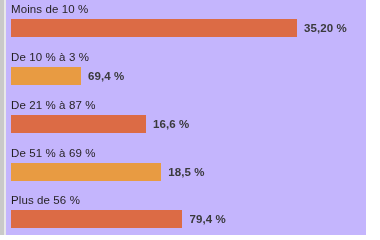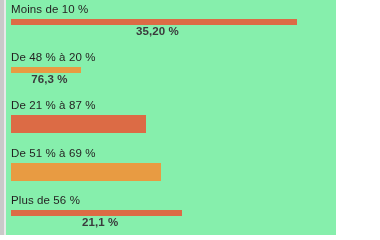--- a/index.html
+++ b/index.html
@@ -6,23 +6,23 @@
     margin: 0;
     padding: 0;
     background: #ffffff;
   }
   body {
     font-family: "Liberation Sans", sans-serif;
     -webkit-font-smoothing: antialiased;
   }
   #chart-frame {
     position: relative;
-    width: 336px;
+    width: 366px;
     height: 235px;
-    background: #86efac;
+    background: #c4b5fd;
     overflow: hidden;
     box-sizing: border-box;
   }
   
   #left-gutter {
     position: absolute;
     left: 0;
     top: 0;
     width: 4px;
     height: 235px;
@@ -67,21 +67,20 @@
     white-space: nowrap;
     letter-spacing: 0.1px;
   }
   .bar-row {
     position: absolute;
     left: 5px;
     top: 17px;
     height: 18px;
     display: flex;
     align-items: center;
-    flex-direction: column;
   }
   .bar {
     height: 18px;
     display: block;
   }
   .value-label {
     font-size: 11.5px;
     font-weight: bold;
     color: #3a3a3c;
     margin-left: 7px;
@@ -102,43 +101,45 @@
 
     <div class="bar-group" style="top:2px;">
       <div class="cat-label">Moins de 10 %</div>
       <div class="bar-row">
         <span class="bar" style="width:286px;background:#DC6B45;"></span>
         <span class="value-label">35,20 %</span>
       </div>
     </div>
 
     <div class="bar-group" style="top:50px;">
-      <div class="cat-label">De 48 % à 20 %</div>
+      <div class="cat-label">De 10 % à 3 %</div>
       <div class="bar-row">
         <span class="bar" style="width: 69.9px; background: rgb(232, 155, 66);"></span>
-        <span class="value-label">76,3 %</span>
+        <span class="value-label">69,4 %</span>
       </div>
     </div>
 
     <div class="bar-group" style="top:98px;">
       <div class="cat-label">De 21 % à 87 %</div>
       <div class="bar-row">
         <span class="bar" style="width: 134.9px; background: rgb(220, 107, 69);"></span>
+        <span class="value-label">16,6 %</span>
       </div>
     </div>
 
     <div class="bar-group" style="top:146px;">
       <div class="cat-label">De 51 % à 69 %</div>
       <div class="bar-row">
         <span class="bar" style="width: 150.3px; background: rgb(232, 155, 66);"></span>
+        <span class="value-label">18,5 %</span>
       </div>
     </div>
 
     <div class="bar-group" style="top:193px;">
       <div class="cat-label">Plus de 56 %</div>
       <div class="bar-row">
         <span class="bar" style="width: 171.4px; background: rgb(220, 107, 69);"></span>
-        <span class="value-label">21,1 %</span>
+        <span class="value-label">79,4 %</span>
       </div>
     </div>
 
   </div>
 </div>
 
 </body></html>

